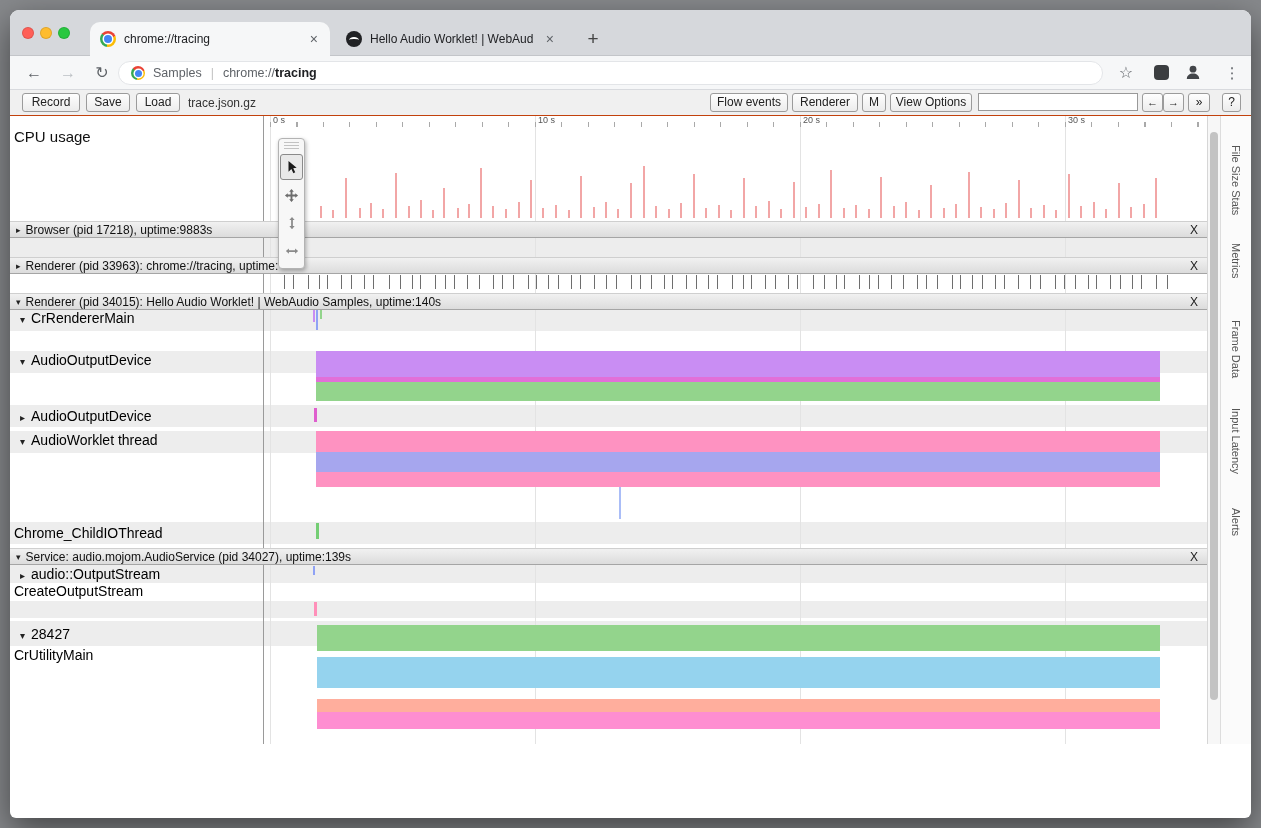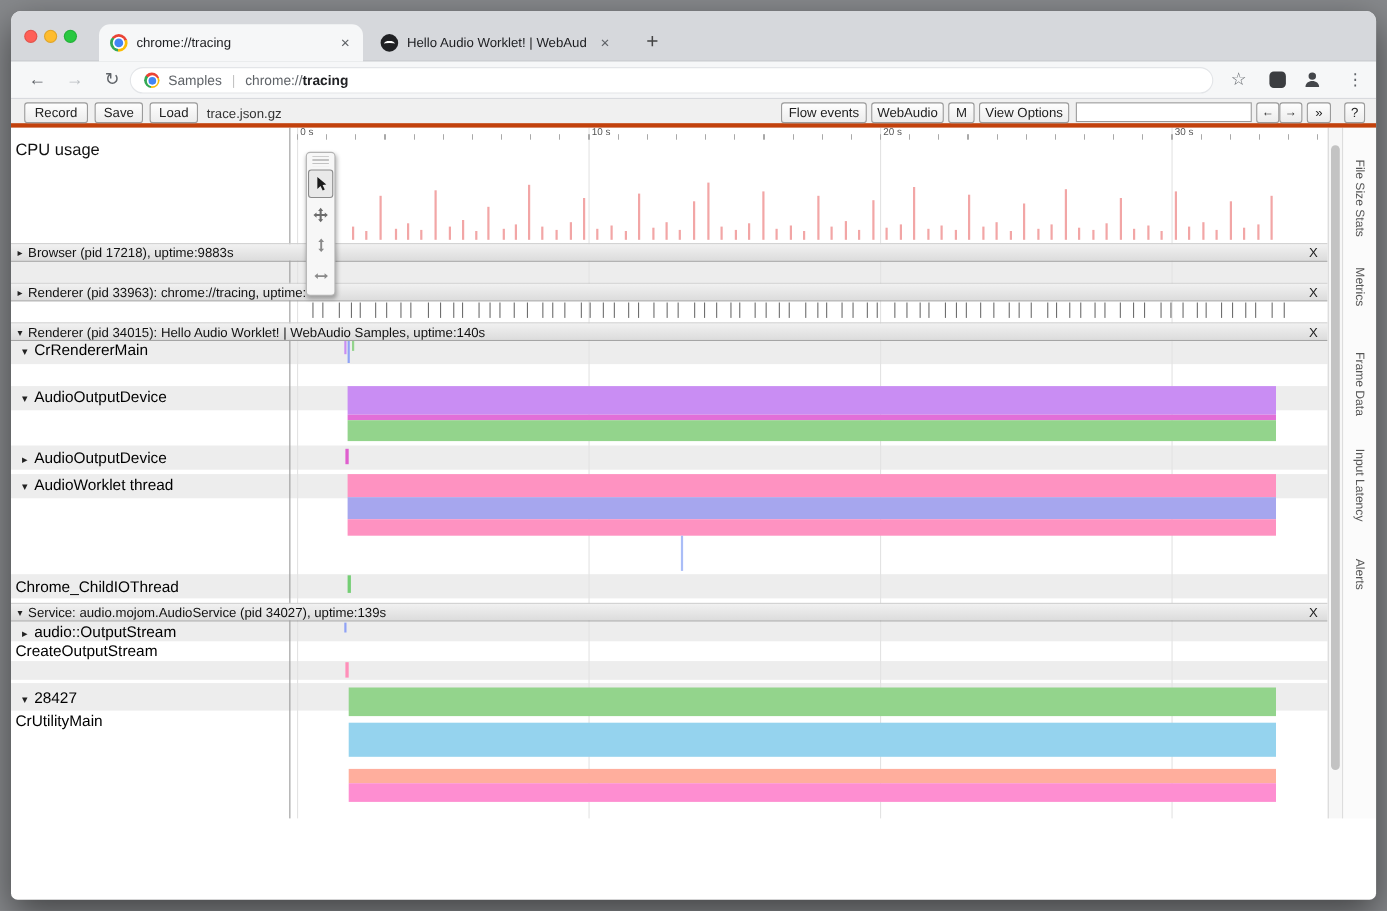--- a/index.html
+++ b/index.html
@@ -42,21 +42,21 @@
     box-sizing:border-box;font-size:12.5px;color:#5f6368;}
   .omnibox .site{margin-left:8px;}
   .omnibox .odiv{margin:0 9px;color:#c3c3c3;}
   .omnibox .host{color:#202124;font-weight:bold;}
   .ext{position:absolute;left:1144px;top:9px;width:15px;height:15px;background:#3b3d40;border-radius:4px;}
   .avatar{position:absolute;left:1174px;top:7px;}
   .dots{left:1210px;font-size:15px;}
 
   
   .ttb{position:absolute;left:0;top:80px;width:100%;height:26px;background:#f0f0f0;
-    border-bottom:4px solid #c2410c;box-sizing:border-box;z-index:4;}
+    border-bottom:1px solid #c2410c;box-sizing:border-box;z-index:4;}
   .btn{position:absolute;top:3px;height:19px;line-height:17px;background:linear-gradient(#fefefe,#ececec);
     border:1px solid #9b9b9b;border-radius:3px;font-size:12px;color:#222;box-sizing:border-box;text-align:center;}
   .fname{position:absolute;left:178px;top:6px;font-size:12px;color:#333;}
   .find{position:absolute;left:968px;top:3px;width:160px;height:18px;border:1px solid #999;background:#fff;
     box-sizing:border-box;font-size:12px;padding:0 4px;}
 
   
   .vline{position:absolute;left:253px;top:106px;width:0;height:628px;border-left:1px solid #9a9a9a;z-index:2;}
   .ruler-ticks{position:absolute;left:260px;top:112px;width:937px;height:5px;z-index:1;
     background:repeating-linear-gradient(90deg,#a9a9a9 0 1px,transparent 1px 26.5px);}
@@ -316,21 +316,21 @@
     </svg>
     <span class="navico dots">⋮</span>
   </div>
 
   <div class="ttb">
     <span class="btn" style="left:12px;width:58px;">Record</span>
     <span class="btn" style="left:76px;width:44px;">Save</span>
     <span class="btn" style="left:126px;width:44px;">Load</span>
     <span class="fname">trace.json.gz</span>
     <span class="btn" style="left:700px;width:78px;">Flow events</span>
-    <span class="btn" style="left:782px;width:66px;">WebAudio</span>
+    <span class="btn" style="left:782px;width:66px;">Renderer</span>
     <span class="btn" style="left:852px;width:24px;">M</span>
     <span class="btn" style="left:880px;width:82px;">View Options</span>
     <input class="find" value="" style="">
     <span class="btn" style="left:1132px;width:21px;font-size:11px;">←</span>
     <span class="btn" style="left:1153px;width:21px;font-size:11px;">→</span>
     <span class="btn" style="left:1178px;width:22px;">»</span>
     <span class="btn" style="left:1212px;width:19px;">?</span>
   </div>
 
   <div class="vline"></div>

